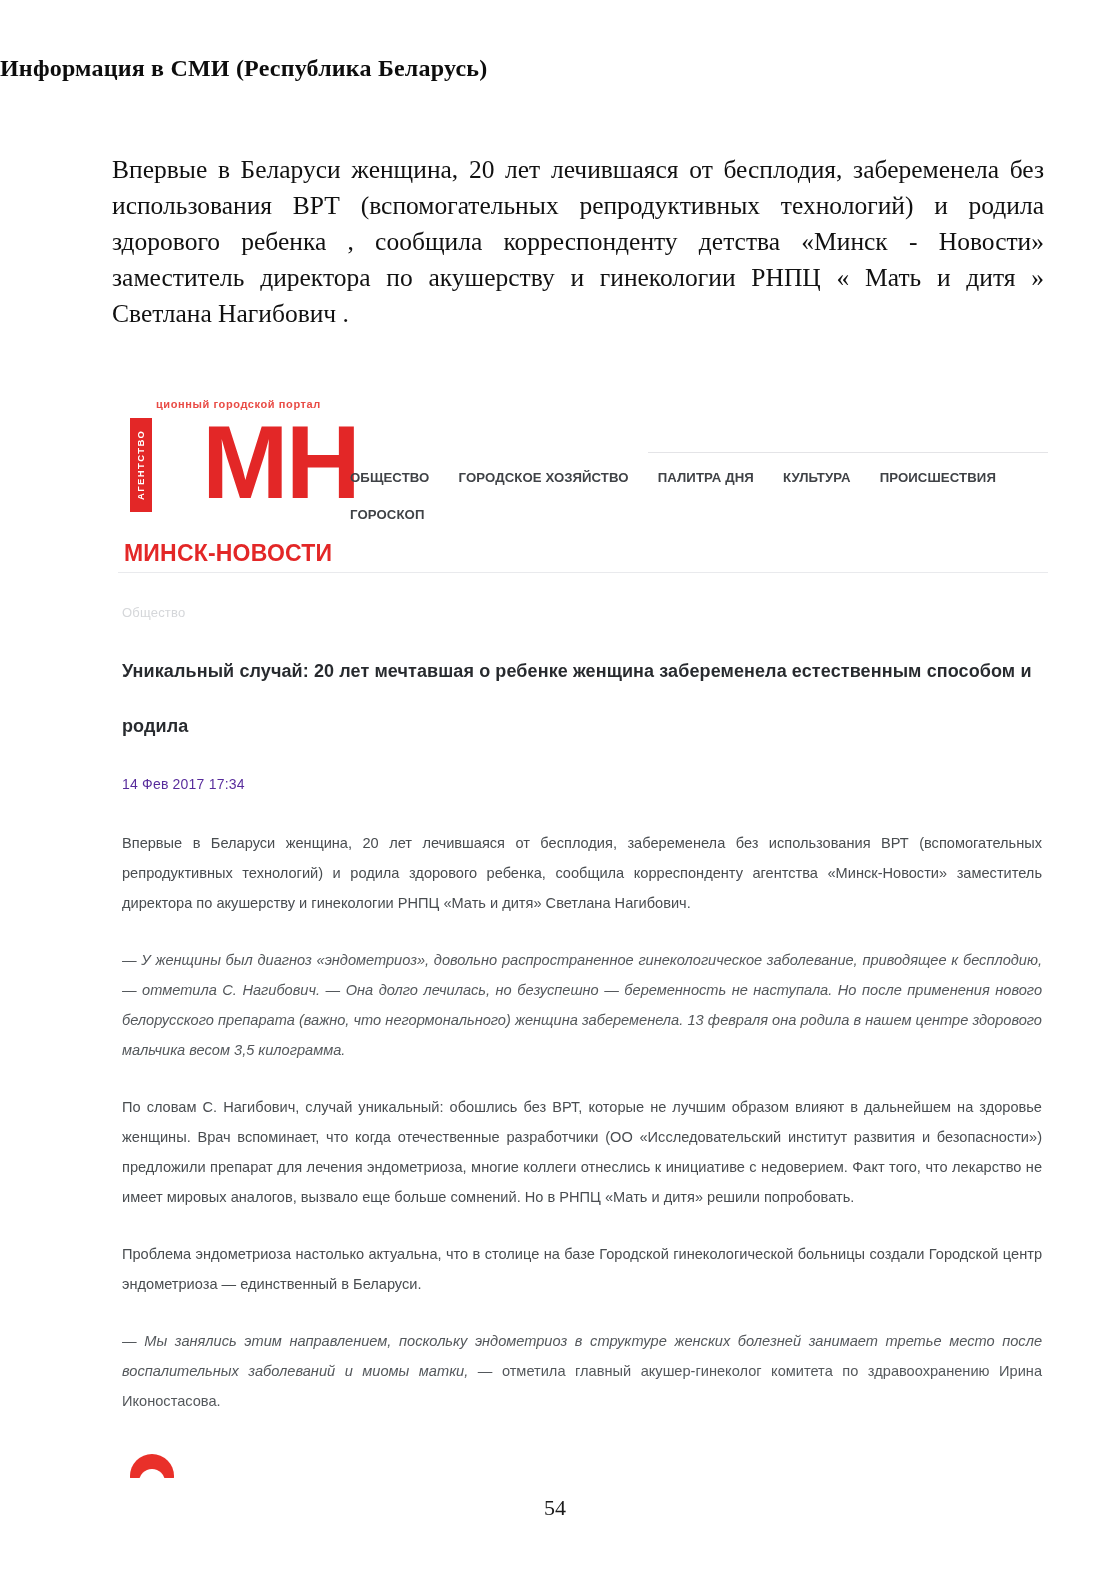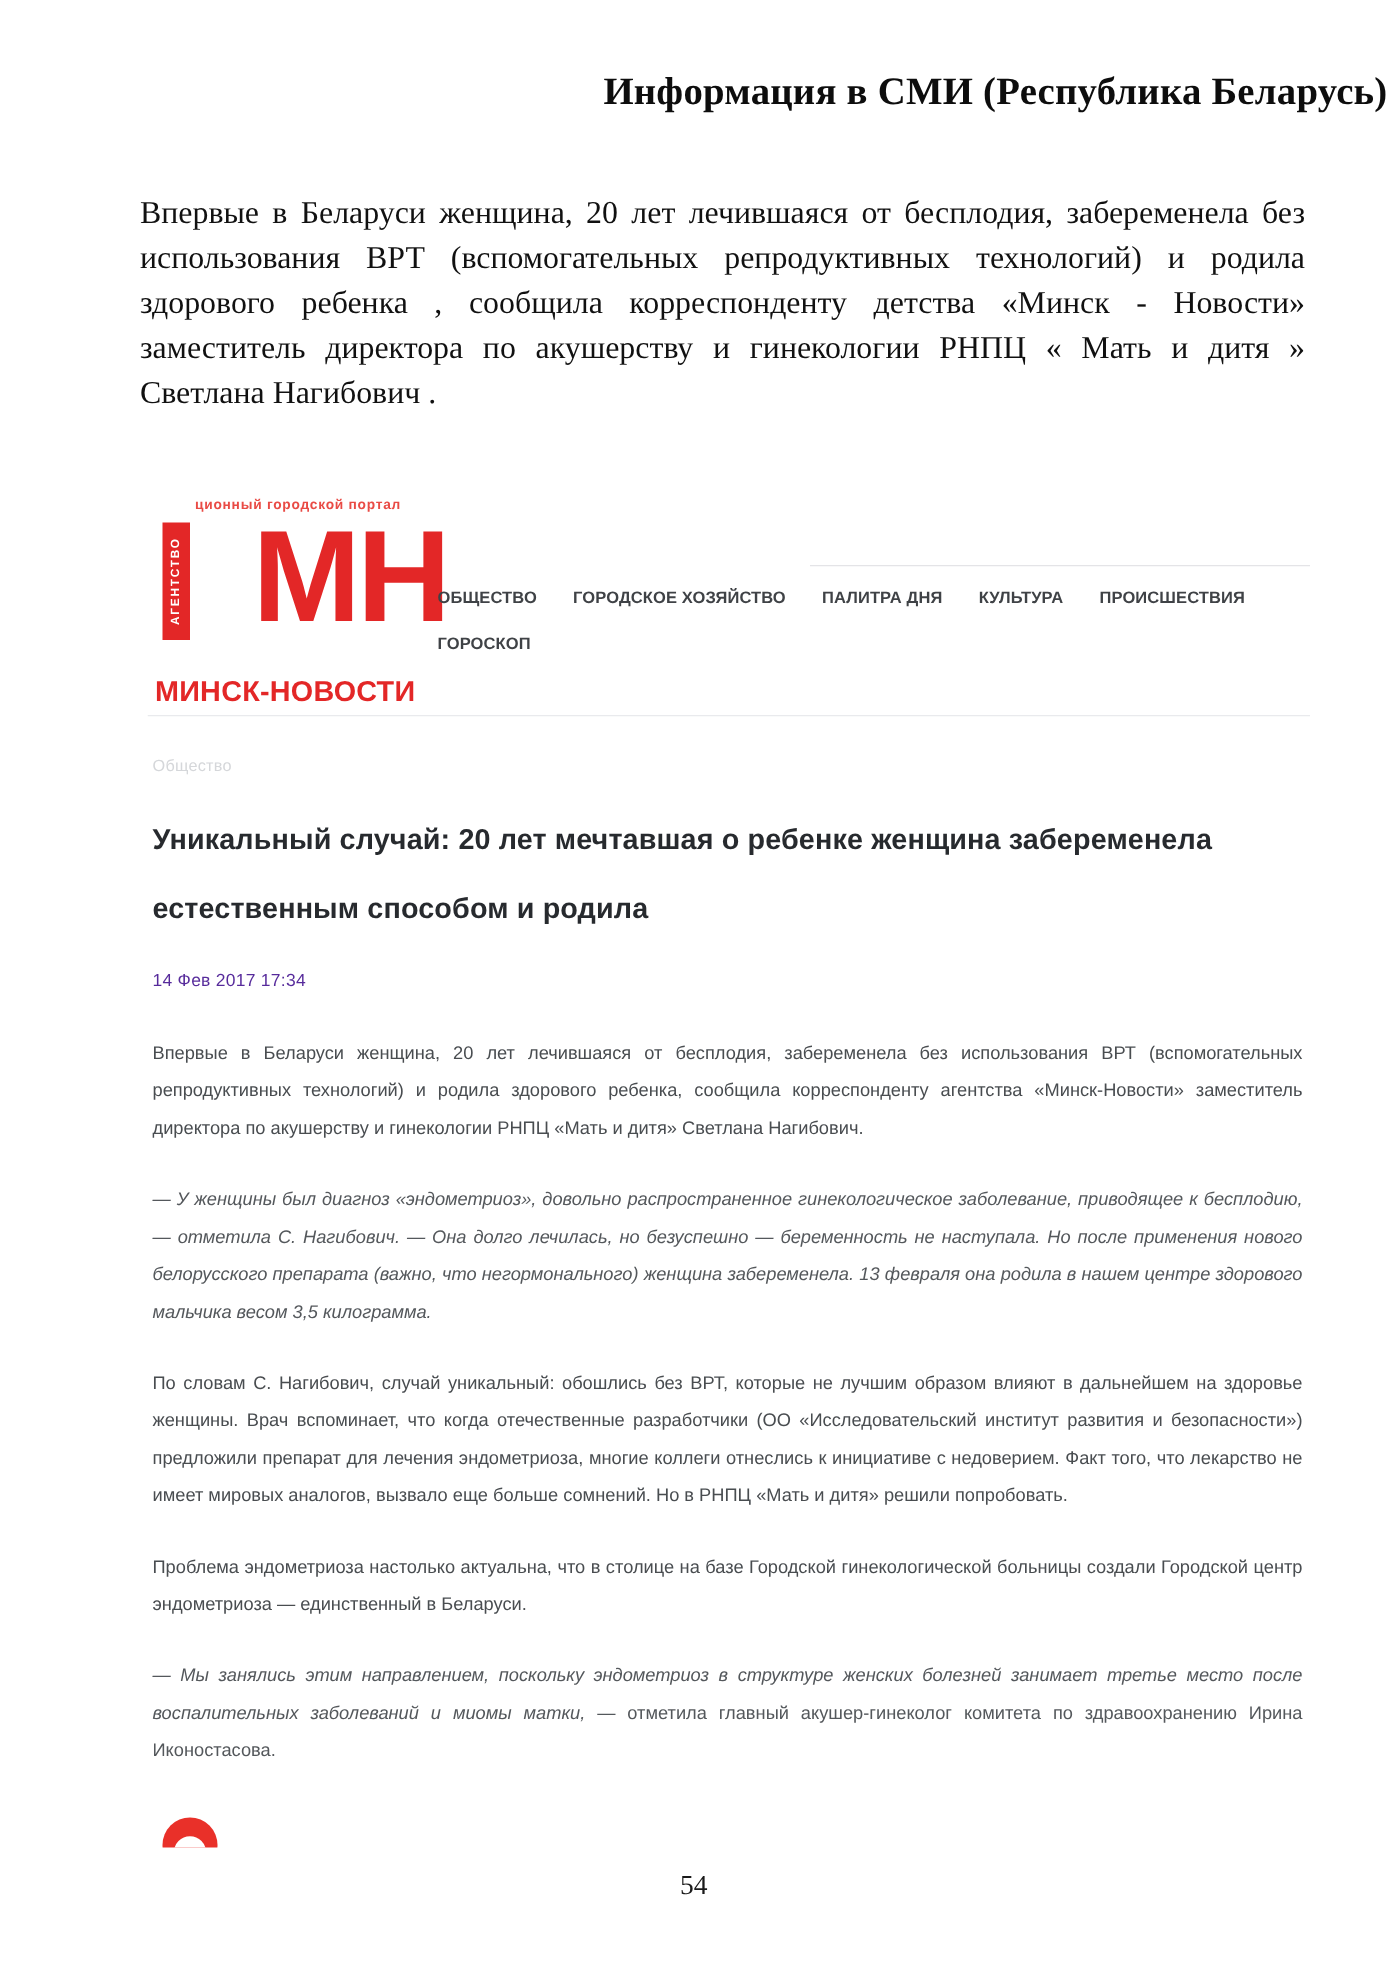--- a/index.html
+++ b/index.html
@@ -19,24 +19,24 @@
     overflow: hidden;
     margin: 0 auto;
   }
 
   
   .doc-title {
     position: absolute;
     left: 0;
     top: 55px;
     width: 1110px;
-    text-align: right;
+    text-align: left;
     font-family: "Liberation Serif", serif;
     font-weight: bold;
-    font-size: 31px;
+    font-size: 24px;
     letter-spacing: 0.2px;
     color: #0d0d0d;
   }
 
   .doc-paragraph {
     position: absolute;
     left: 112px;
     top: 152px;
     width: 932px;
     font-family: "Liberation Serif", serif;
@@ -178,21 +178,21 @@
     top: 213px;
     width: 922px;
   }
   .article-category {
     font-size: 13px;
     color: #d3d5d8;
     letter-spacing: 0.2px;
     margin-bottom: 24px;
   }
   .article-headline {
-    font-size: 23px;
+    font-size: 18px;
     font-weight: bold;
     line-height: 55px;
     color: #1a1d21;
     letter-spacing: 0.1px;
     max-width: 912px;
   }
   .article-date {
     margin-top: 22px;
     font-size: 14px;
     color: #4c1d95;

